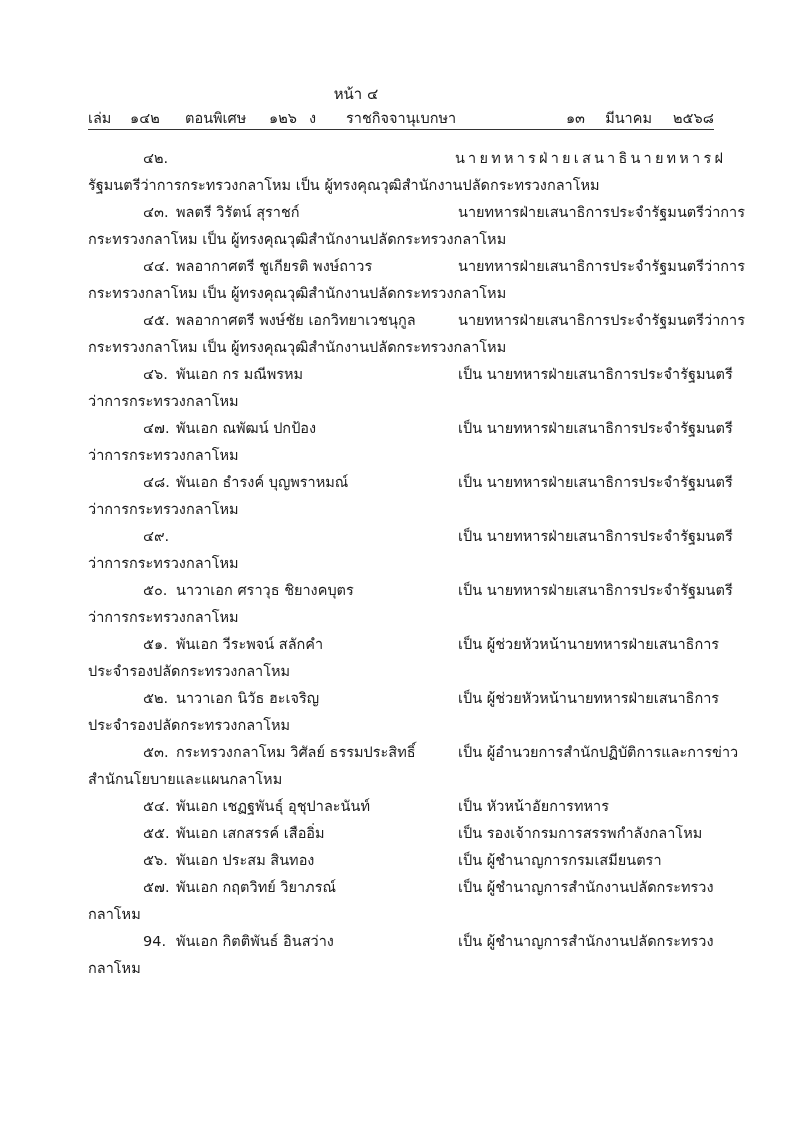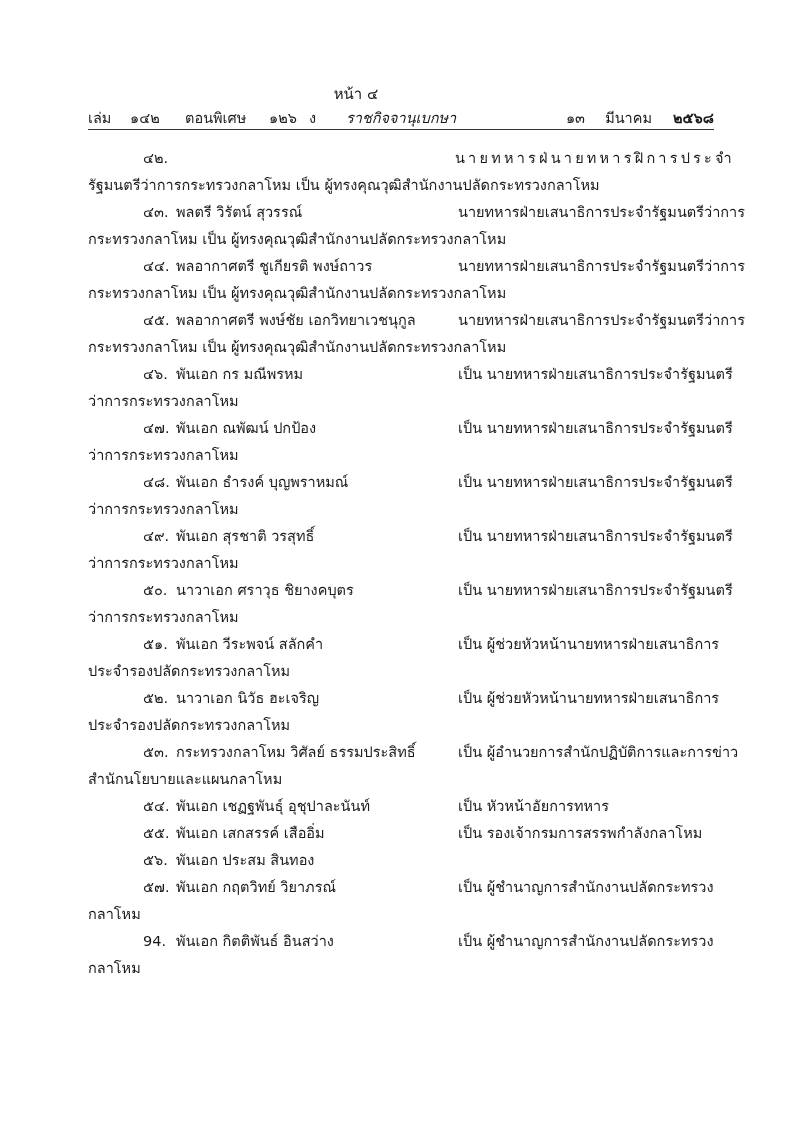--- a/index.html
+++ b/index.html
@@ -16,24 +16,24 @@
       position: absolute; top: 107px; left: 88px; width: 626px;
       height: 22px; font-size: 14.5px; line-height: 22px;
       border-bottom: 1.5px solid #333;
     }
     .header span { position: absolute; top: 0; white-space: nowrap; }
     .h-vol { left: 0; text-align: right; }
     .h-volnum { left: 42px; }
     .h-issue { left: 97px; }
     .h-issuenum { left: 181px; }
     .h-issuesfx { left: 221px; }
-    .h-gazette { left: 258px; font-style: italic; }
+    .h-gazette { left: 258px; }
     .h-day { right: 129px; }
     .h-month { right: 62px; }
-    .h-year { right: 0; font-weight: bold; }
+    .h-year { right: 0; }
 
     .body {
       position: absolute; top: 145px; left: 88px; width: 626px;
       font-size: 14.5px;
     }
     .line {
       position: relative; height: 27px; line-height: 27px; white-space: nowrap;
     }
     .line .num { position: absolute; left: 55px; text-align: center; }
     .line .name { position: absolute; left: 88px; }
@@ -54,28 +54,28 @@
   <span class="h-issuesfx">ง</span>
   <span class="h-gazette">ราชกิจจานุเบกษา</span>
   <span class="h-day">๑๓</span>
   <span class="h-month">มีนาคม</span>
   <span class="h-year">๒๕๖๘</span>
 </div>
 
 <div class="body" id="entries">
     <div class="line">
       <span class="num">๔๒.</span>
-      <span class="right-spaced">นายทหารฝ่นายทหารฝิการประจำ</span>
+      <span class="right-spaced">นายทหารฝ่ายเสนาธินายทหารฝ</span>
     </div>
     <div class="line">
       <span class="cont">รัฐมนตรีว่าการกระทรวงกลาโหม  เป็น  ผู้ทรงคุณวุฒิสำนักงานปลัดกระทรวงกลาโหม</span>
     </div>
     <div class="line">
       <span class="num">๔๓.</span>
-      <span class="name">พลตรี วิรัตน์  สุวรรณ์</span>
+      <span class="name">พลตรี วิรัตน์  สุราชก์</span>
       <span class="right">นายทหารฝ่ายเสนาธิการประจำรัฐมนตรีว่าการ</span>
     </div>
     <div class="line">
       <span class="cont">กระทรวงกลาโหม  เป็น  ผู้ทรงคุณวุฒิสำนักงานปลัดกระทรวงกลาโหม</span>
     </div>
     <div class="line">
       <span class="num">๔๔.</span>
       <span class="name">พลอากาศตรี ชูเกียรติ  พงษ์ถาวร</span>
       <span class="right">นายทหารฝ่ายเสนาธิการประจำรัฐมนตรีว่าการ</span>
     </div>
@@ -109,21 +109,20 @@
     <div class="line">
       <span class="num">๔๘.</span>
       <span class="name">พันเอก ธำรงค์  บุญพราหมณ์</span>
       <span class="right">เป็น  นายทหารฝ่ายเสนาธิการประจำรัฐมนตรี</span>
     </div>
     <div class="line">
       <span class="cont">ว่าการกระทรวงกลาโหม</span>
     </div>
     <div class="line">
       <span class="num">๔๙.</span>
-      <span class="name">พันเอก สุรชาติ  วรสุทธิ์</span>
       <span class="right">เป็น  นายทหารฝ่ายเสนาธิการประจำรัฐมนตรี</span>
     </div>
     <div class="line">
       <span class="cont">ว่าการกระทรวงกลาโหม</span>
     </div>
     <div class="line">
       <span class="num">๕๐.</span>
       <span class="name">นาวาเอก ศราวุธ  ชิยางคบุตร</span>
       <span class="right">เป็น  นายทหารฝ่ายเสนาธิการประจำรัฐมนตรี</span>
     </div>
@@ -160,20 +159,21 @@
       <span class="right">เป็น  หัวหน้าอัยการทหาร</span>
     </div>
     <div class="line">
       <span class="num">๕๕.</span>
       <span class="name">พันเอก เสกสรรค์  เสืออิ่ม</span>
       <span class="right">เป็น  รองเจ้ากรมการสรรพกำลังกลาโหม</span>
     </div>
     <div class="line">
       <span class="num">๕๖.</span>
       <span class="name">พันเอก ประสม  สินทอง</span>
+      <span class="right">เป็น  ผู้ชำนาญการกรมเสมียนตรา</span>
     </div>
     <div class="line">
       <span class="num">๕๗.</span>
       <span class="name">พันเอก กฤตวิทย์  วิยาภรณ์</span>
       <span class="right">เป็น  ผู้ชำนาญการสำนักงานปลัดกระทรวง</span>
     </div>
     <div class="line">
       <span class="cont">กลาโหม</span>
     </div>
     <div class="line">

